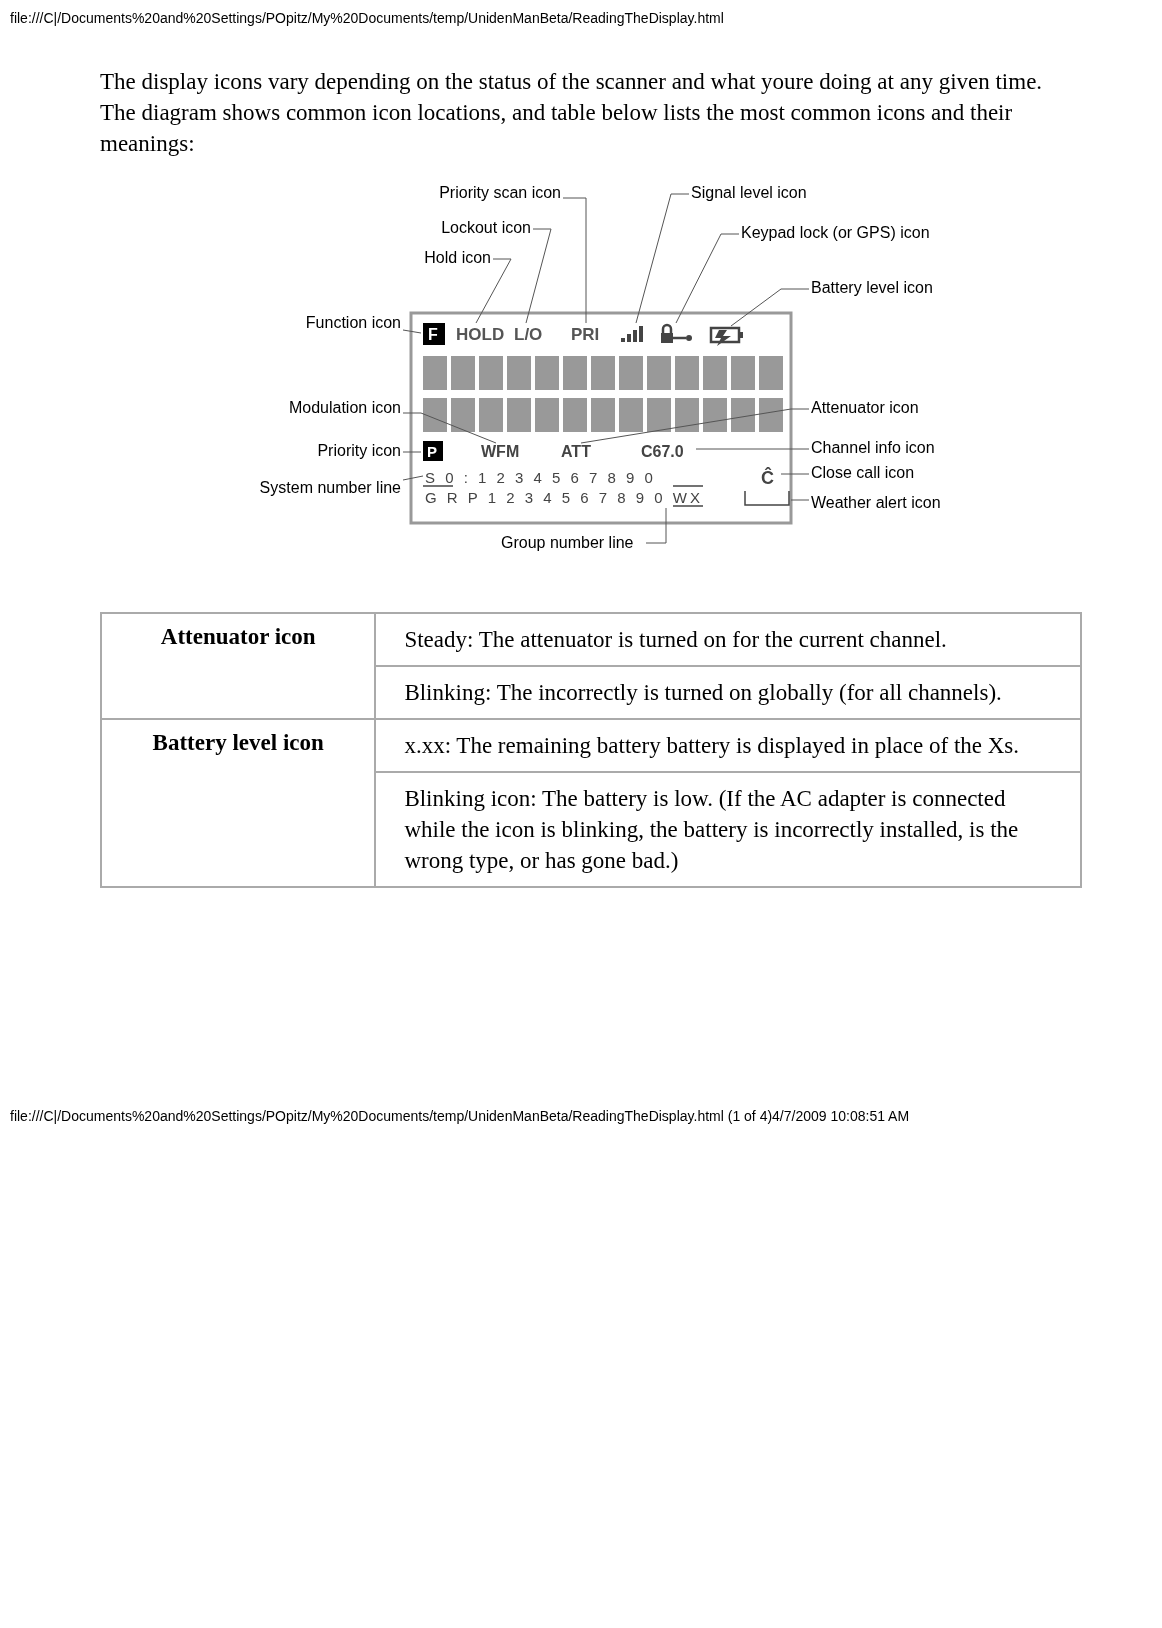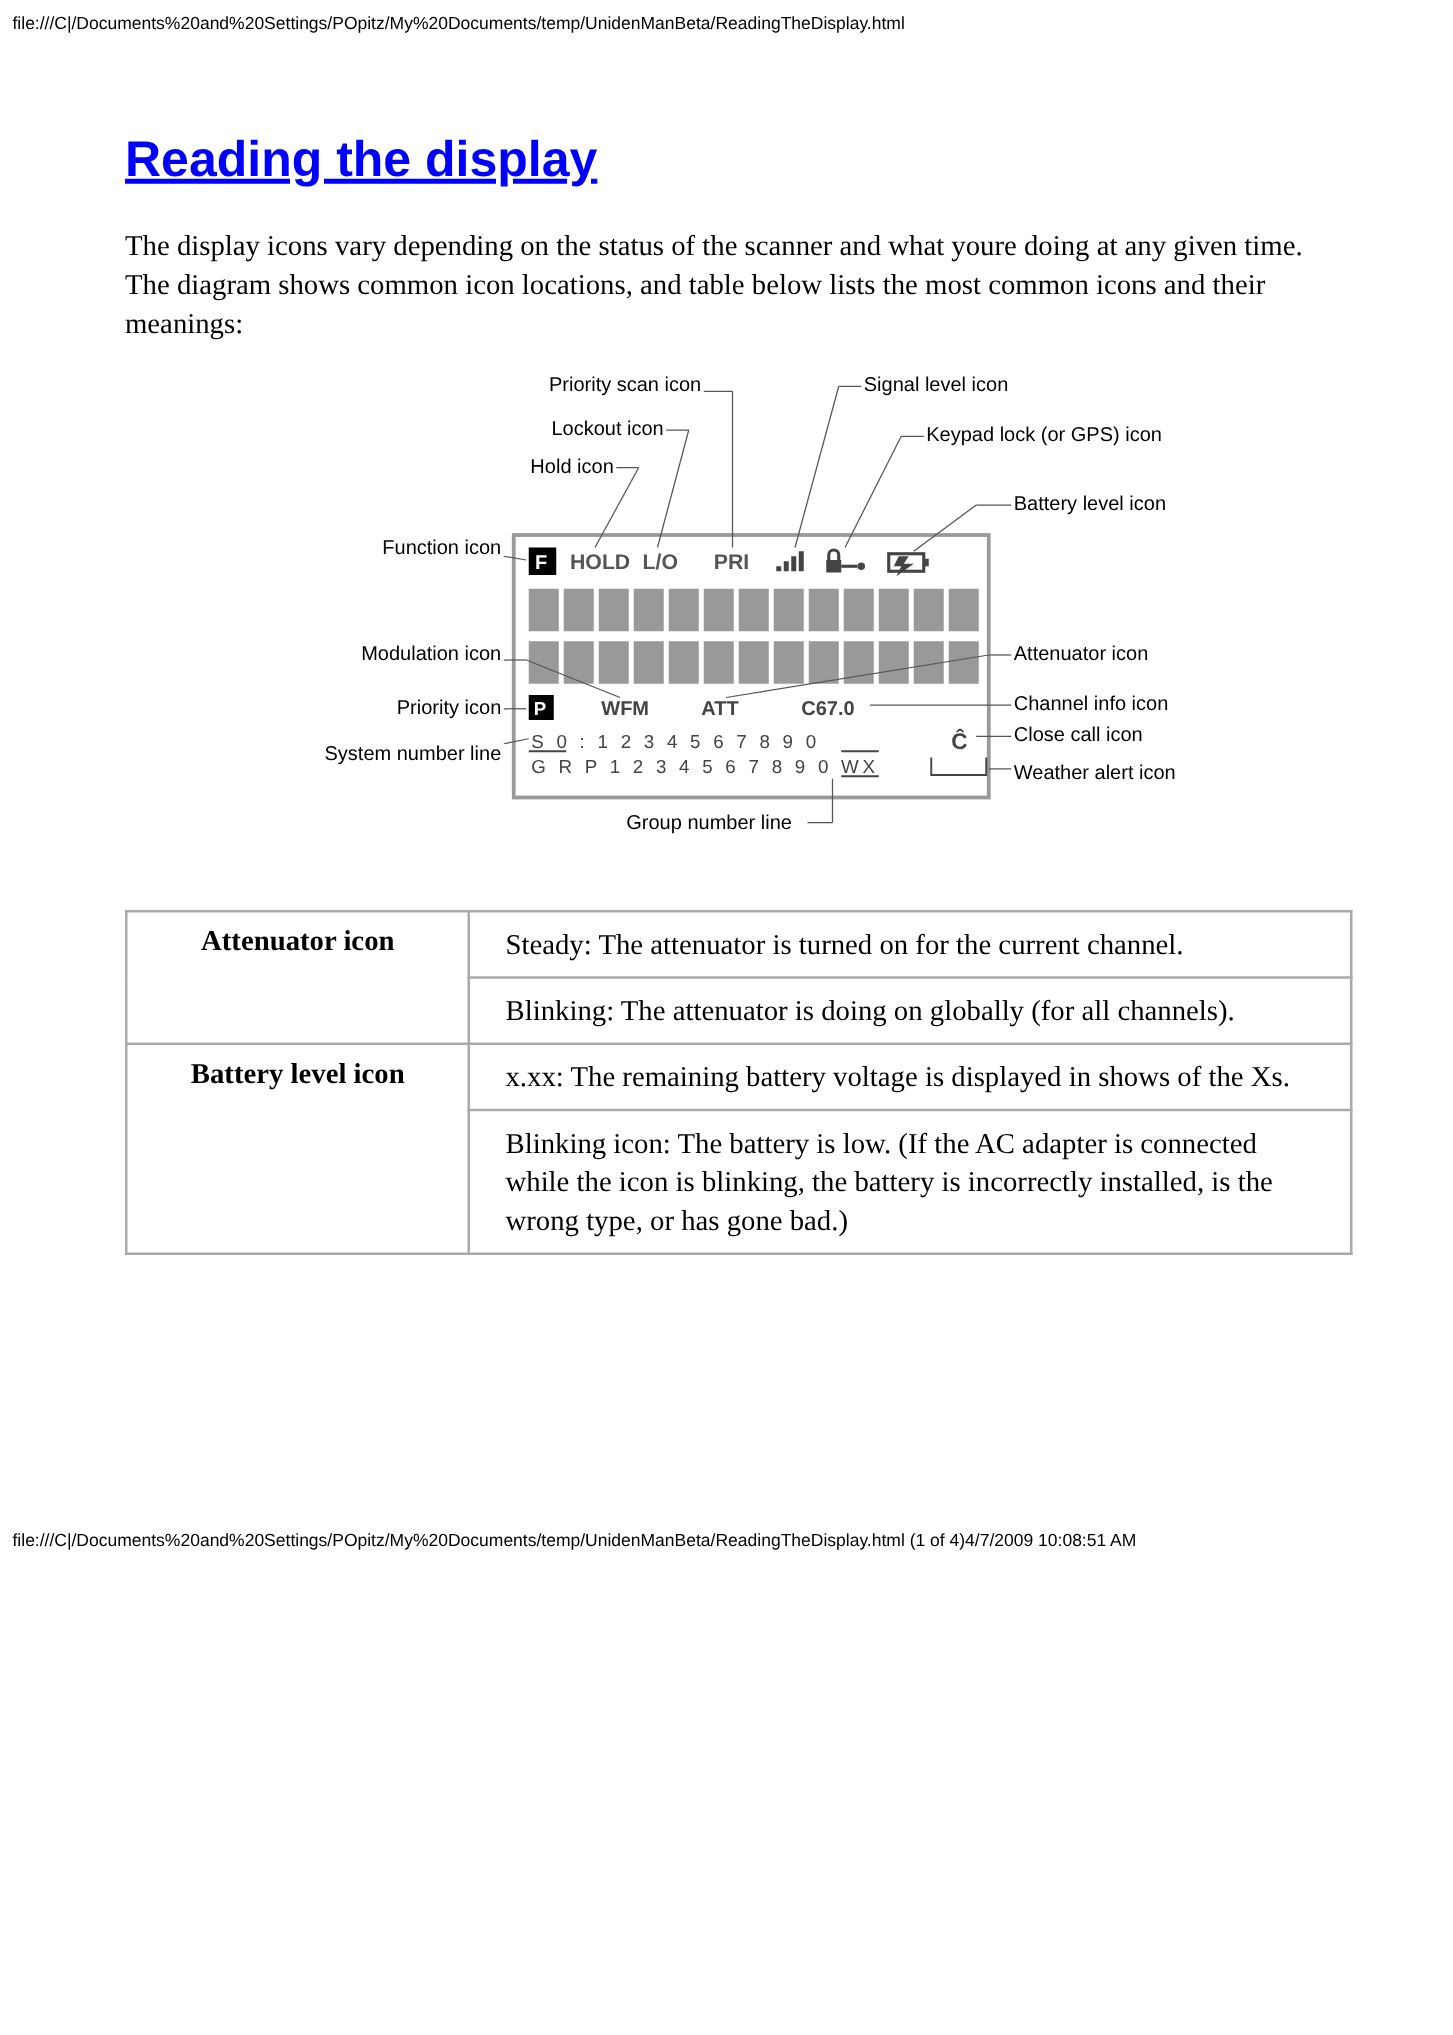--- a/index.html
+++ b/index.html
@@ -65,21 +65,20 @@
     margin-top: 180px;
   }
 </style>
 </head>
 <body>
 
 <div class="url-header">file:///C|/Documents%20and%20Settings/POpitz/My%20Documents/temp/UnidenManBeta/ReadingTheDisplay.html</div>
 
 <div class="content">
 
-  <h1 class="page-title">Reading the display</h1>
 
   <p class="intro">The display icons vary depending on the status of the scanner and what youre doing at any given time. The diagram shows common icon locations, and table below lists the most common icons and their meanings:</p>
 
   <div class="diagram-wrap">
     <svg class="diagram" width="700" height="400" viewBox="0 0 700 400" font-family="Arial, Helvetica, sans-serif">
 
       <rect x="170" y="135" width="380" height="210" fill="none" stroke="#999" stroke-width="3"></rect>
 
       <rect x="182" y="145" width="22" height="22" fill="#000"></rect>
       <text x="187" y="162" fill="#fff" font-size="16" font-weight="bold">F</text>
@@ -213,25 +212,25 @@
     </svg>
   </div>
 
   <table class="icon-table">
     <tbody>
       <tr>
         <th rowspan="2">Attenuator icon</th>
         <td>Steady: The attenuator is turned on for the current channel.</td>
       </tr>
       <tr>
-        <td>Blinking: The attenuator is doing on globally (for all channels).</td>
+        <td>Blinking: The incorrectly is turned on globally (for all channels).</td>
       </tr>
       <tr>
         <th rowspan="2">Battery level icon</th>
-        <td>x.xx: The remaining battery voltage is displayed in shows of the Xs.</td>
+        <td>x.xx: The remaining battery battery is displayed in place of the Xs.</td>
       </tr>
       <tr>
         <td>Blinking icon: The battery is low. (If the AC adapter is connected while the icon is blinking, the battery is incorrectly installed, is the wrong type, or has gone bad.)</td>
       </tr>
     </tbody>
   </table>
 
 </div>
 
 <div class="footer">file:///C|/Documents%20and%20Settings/POpitz/My%20Documents/temp/UnidenManBeta/ReadingTheDisplay.html (1 of 4)4/7/2009 10:08:51 AM</div>

